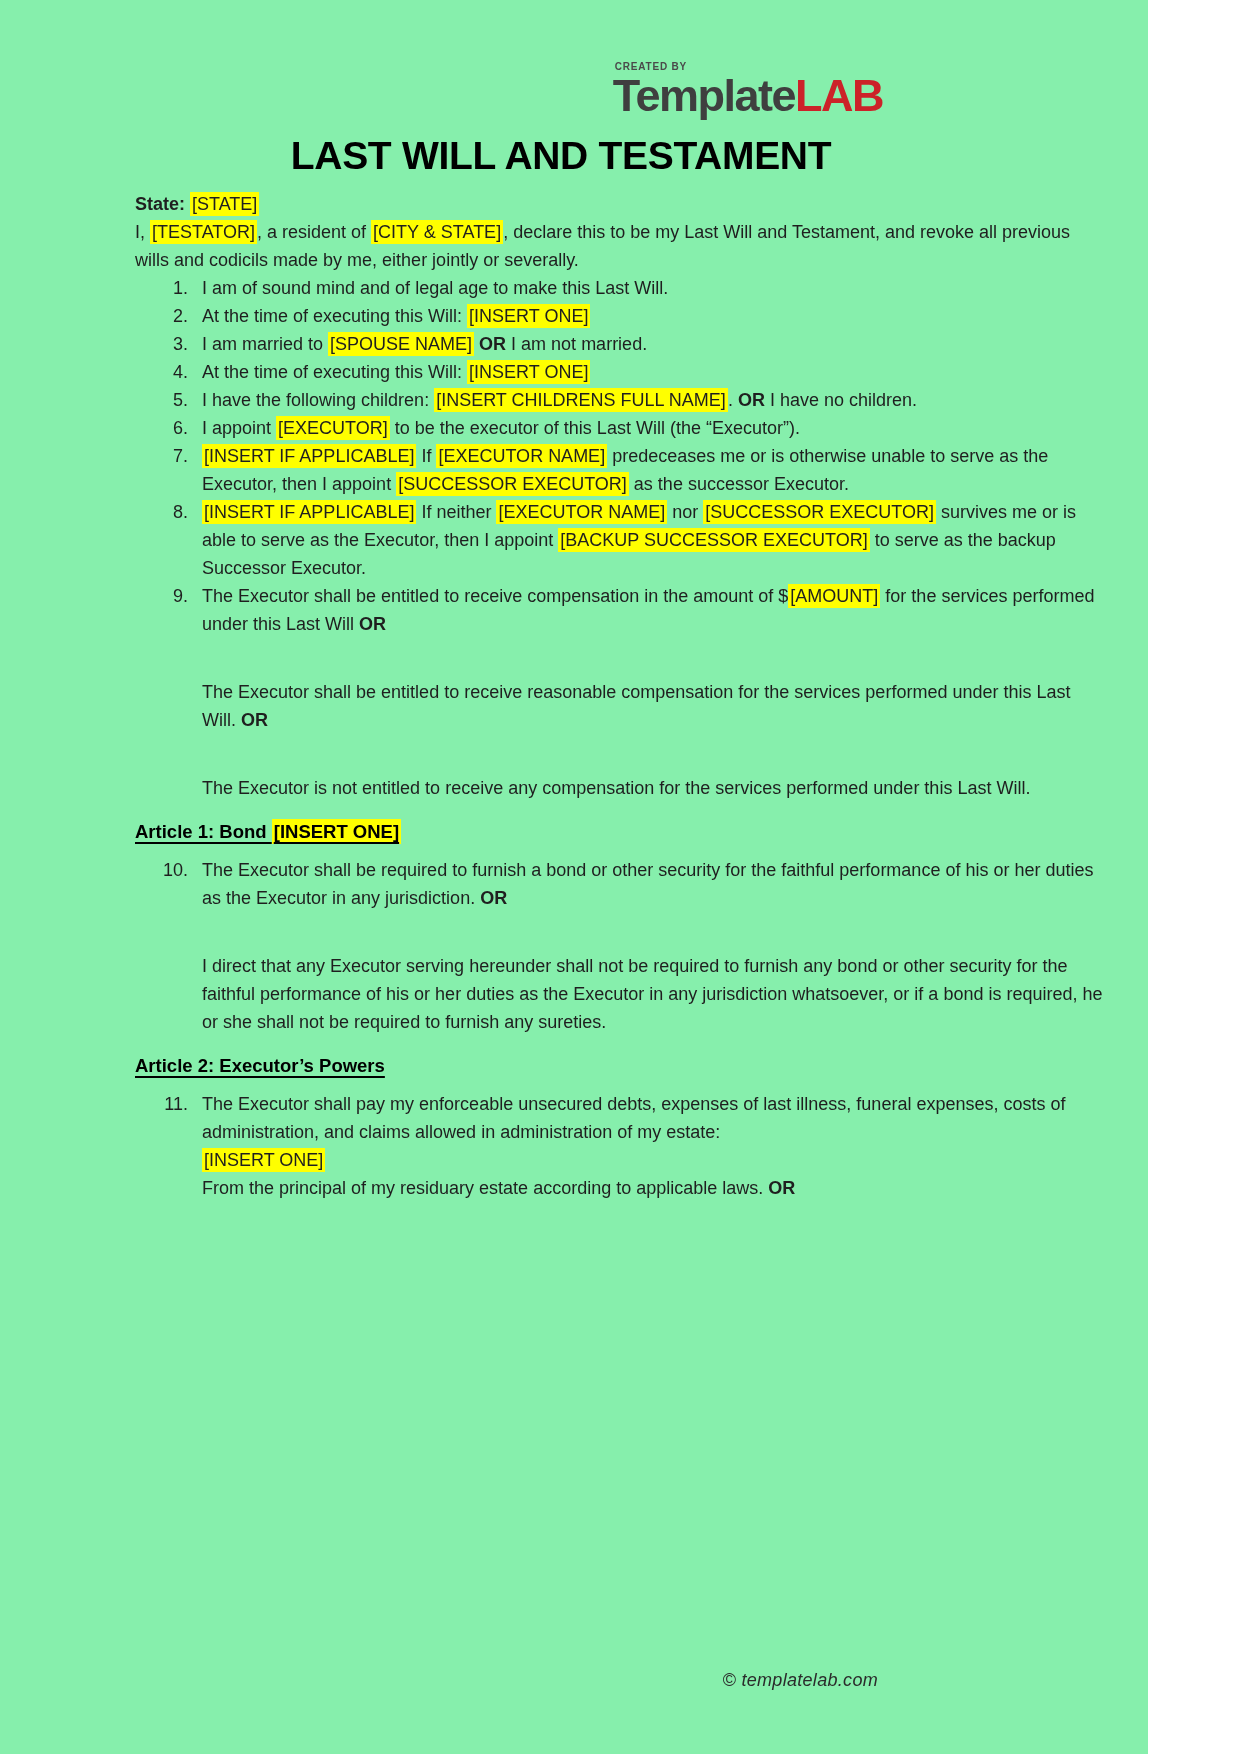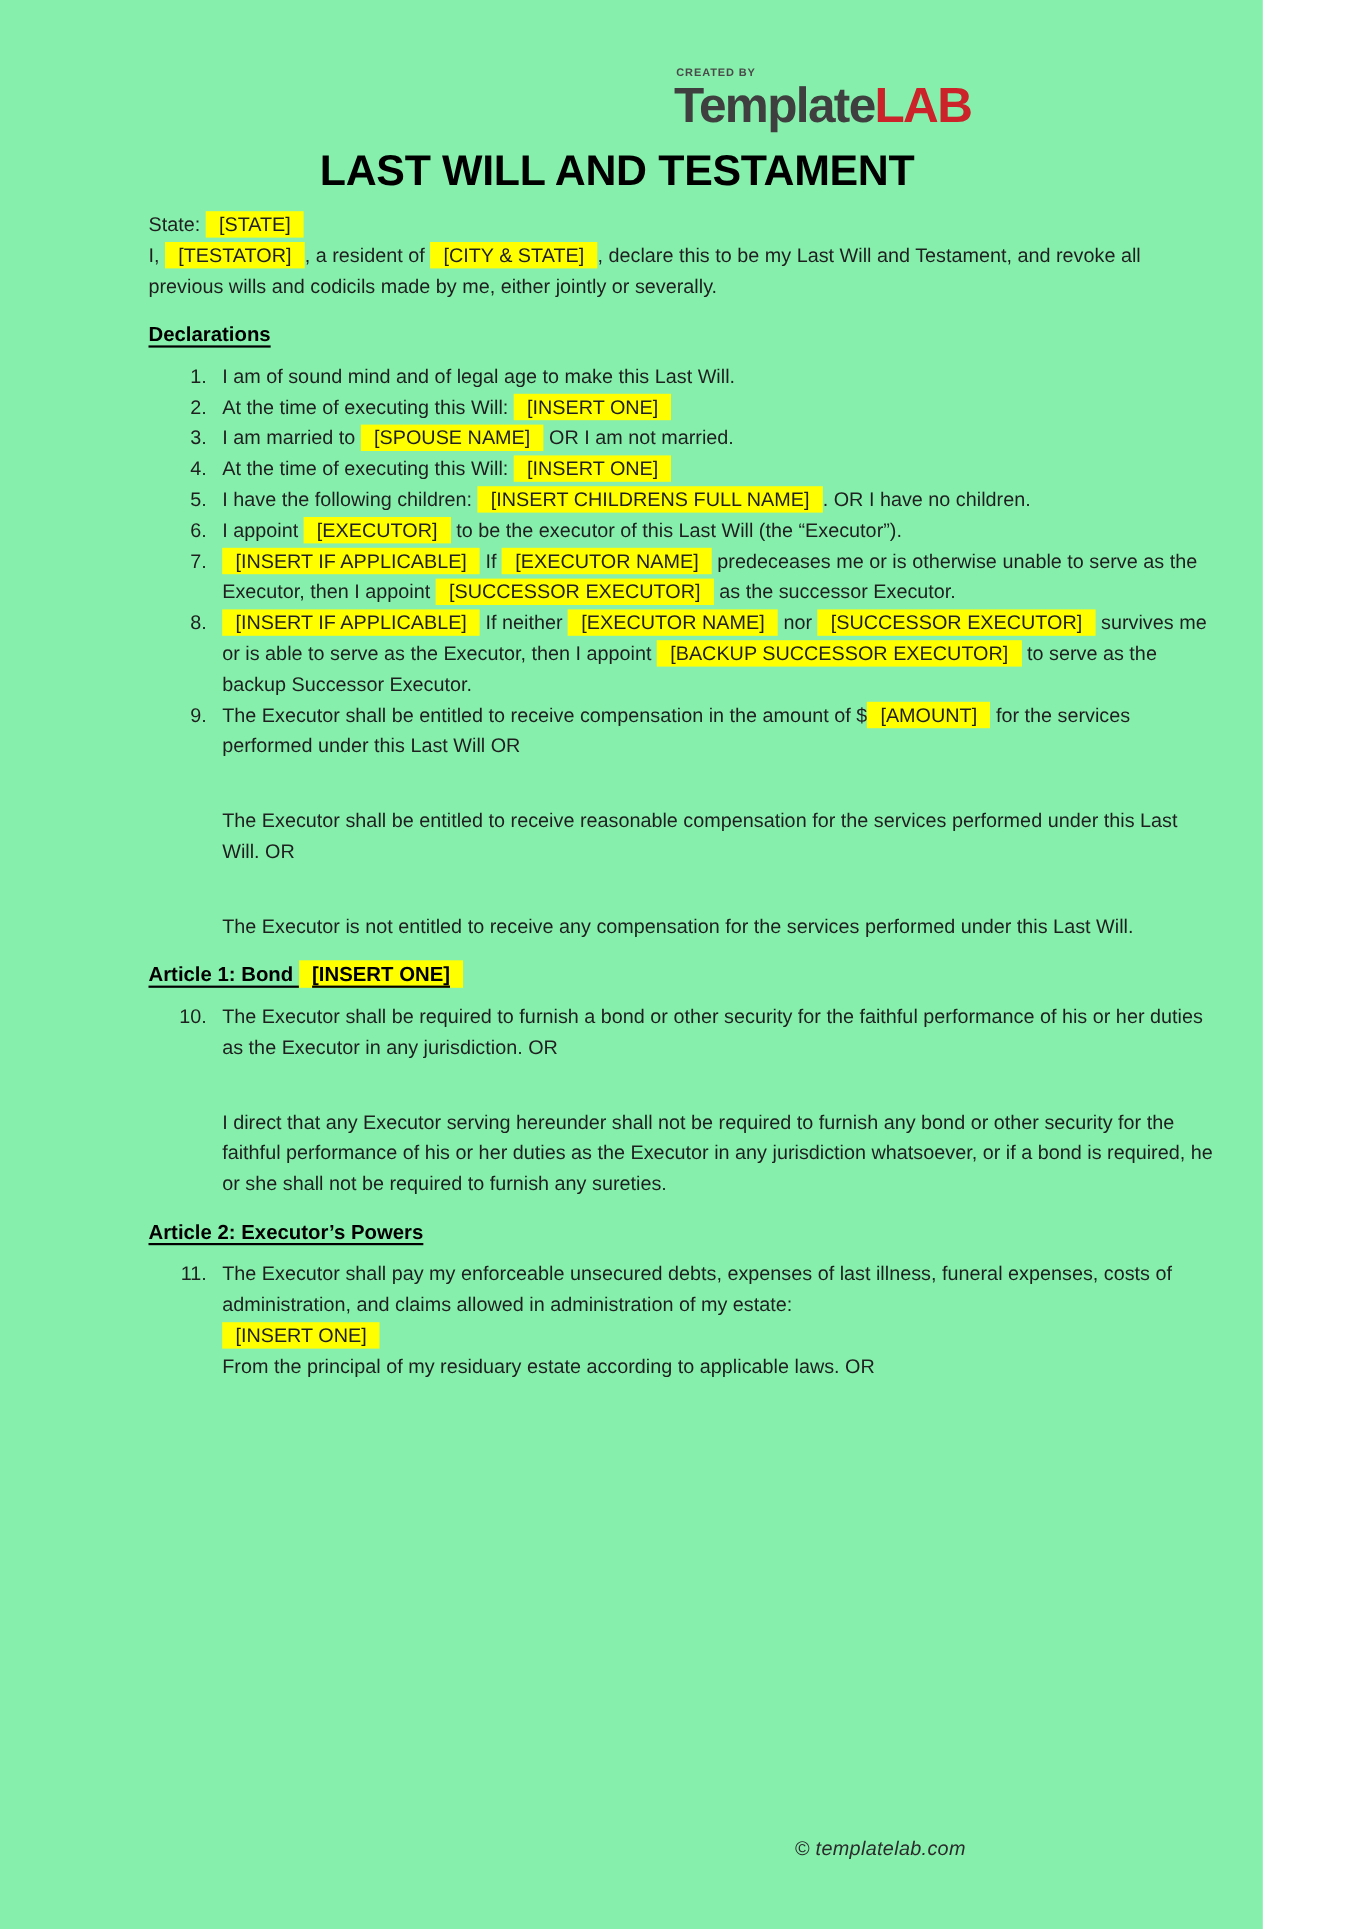--- a/index.html
+++ b/index.html
@@ -81,24 +81,24 @@
   .item {
     display: grid;
     grid-template-columns: 67px 1fr;
   }
   .item-num {
     text-align: right;
     padding-right: 14px;
   }
   .item-para + .item-para { margin-top: 40px; }
 
-  .b { font-weight: normal; }
+  .b { font-weight: bold; }
   .hl {
     background: var(--hl, #ffff00);
-    padding: 2px 12px;
+    padding: 2px 2px;
     box-decoration-break: clone;
     -webkit-box-decoration-break: clone;
   }
 
   
   .footer-credit {
     position: absolute;
     top: 1670px; right: 270px;
     font-size: 18px;
     color: #2b2b2b;
@@ -116,21 +116,20 @@
     <div class="logo-text"><span>Template</span><span class="logo-lab">LAB</span></div>
   </div>
 
   <h1 class="doc-title">LAST WILL AND TESTAMENT</h1>
 
   <div class="content">
     <p class="state-line"><span class="b">State:</span><span> </span><span class="hl">[STATE]</span></p>
     <p class="intro"><span>I, </span><span class="hl">[TESTATOR]</span><span>, a resident of </span><span class="hl">[CITY &amp; STATE]</span><span>, declare this to be my Last Will and Testament, and revoke all previous wills and codicils made by me, either jointly or severally.</span></p>
     <div>
         <section>
-          <h2 class="section-heading"><span>Declarations</span></h2>
           <div class="item">
             <div class="item-num">1.</div>
             <div class="item-body">
               <p class="item-para"><span>I am of sound mind and of legal age to make this Last Will.</span></p>
             </div>
           </div>
           <div class="item">
             <div class="item-num">2.</div>
             <div class="item-body">
               <p class="item-para"><span>At the time of executing this Will: </span><span class="hl">[INSERT ONE]</span></p>

